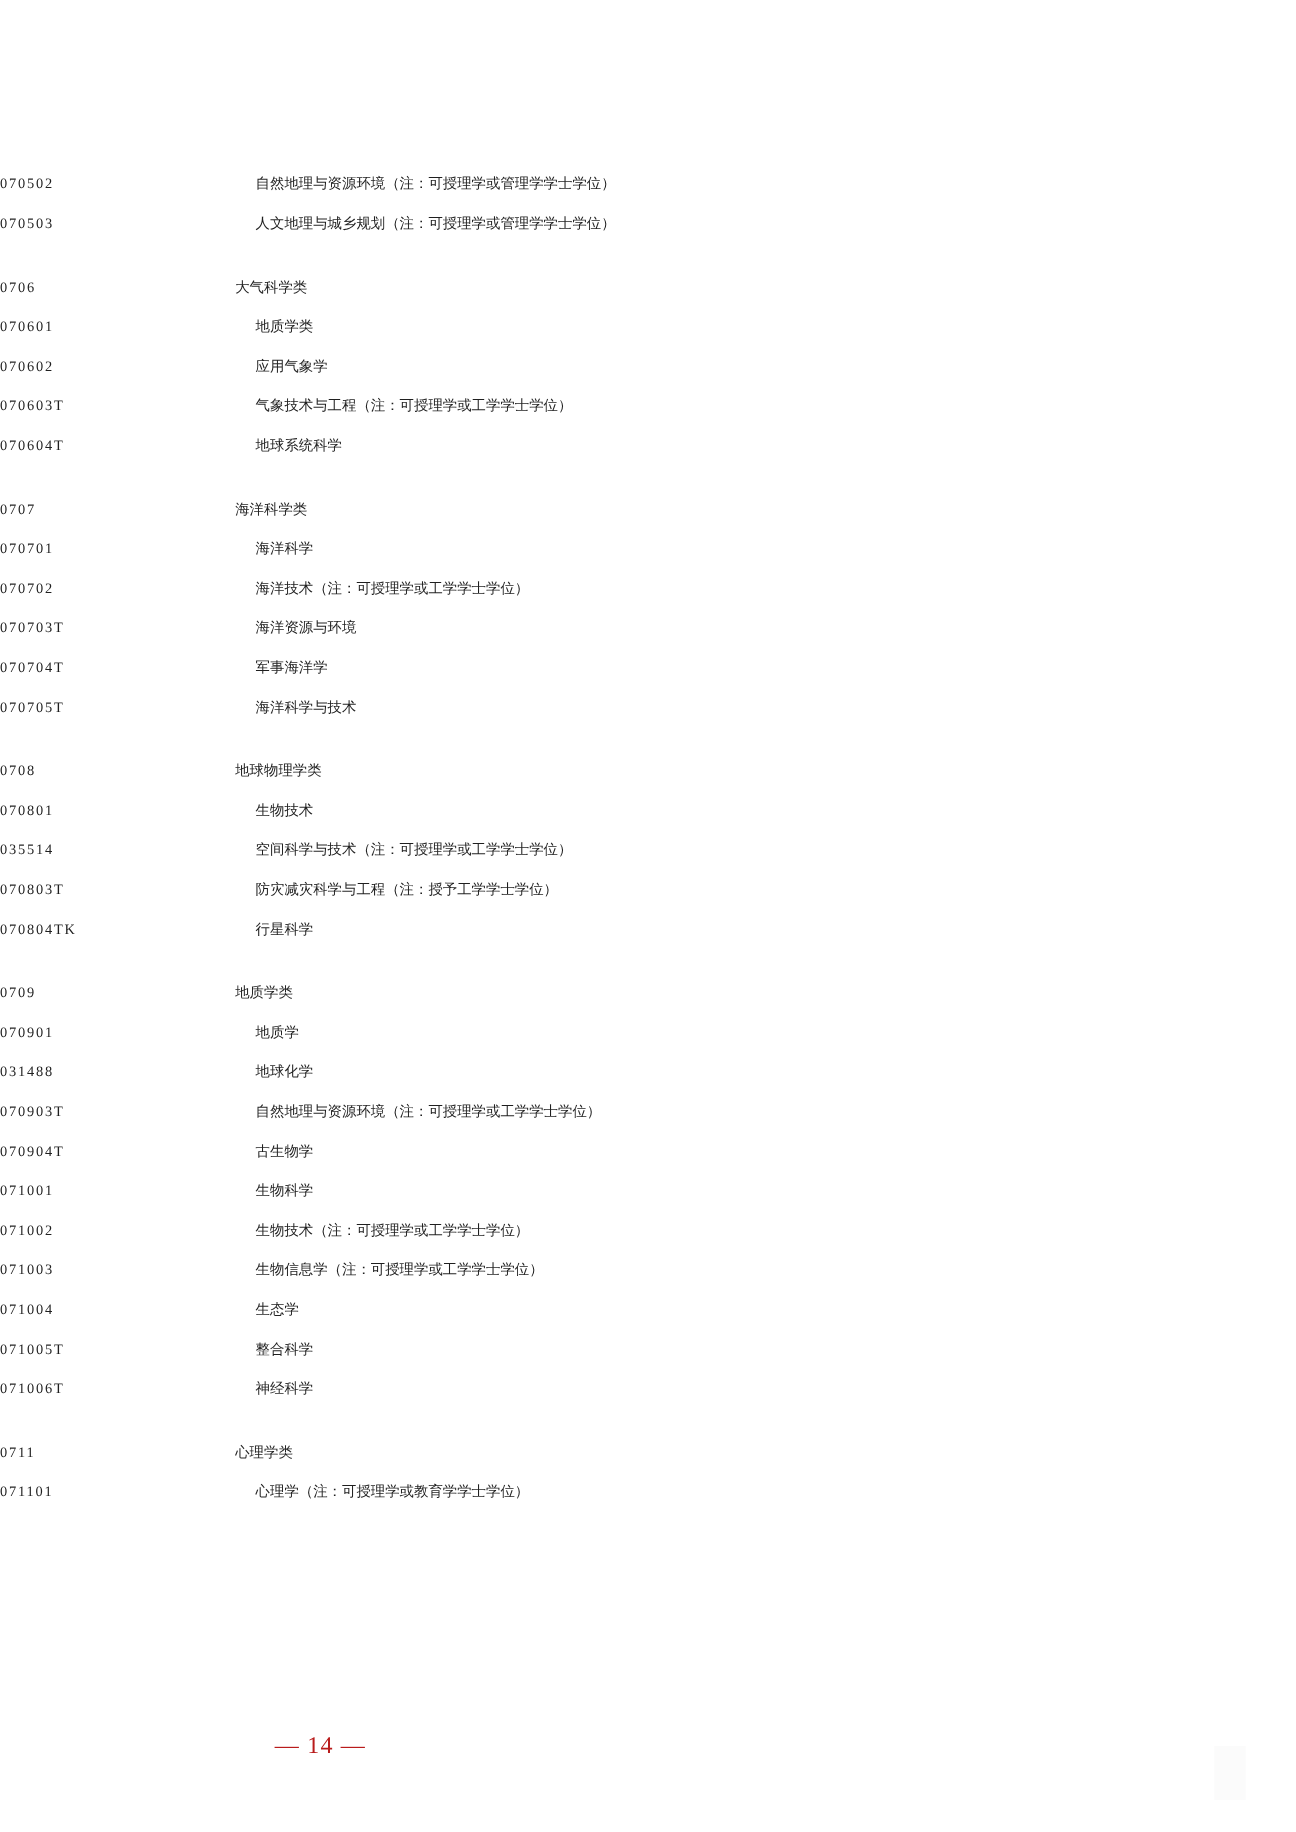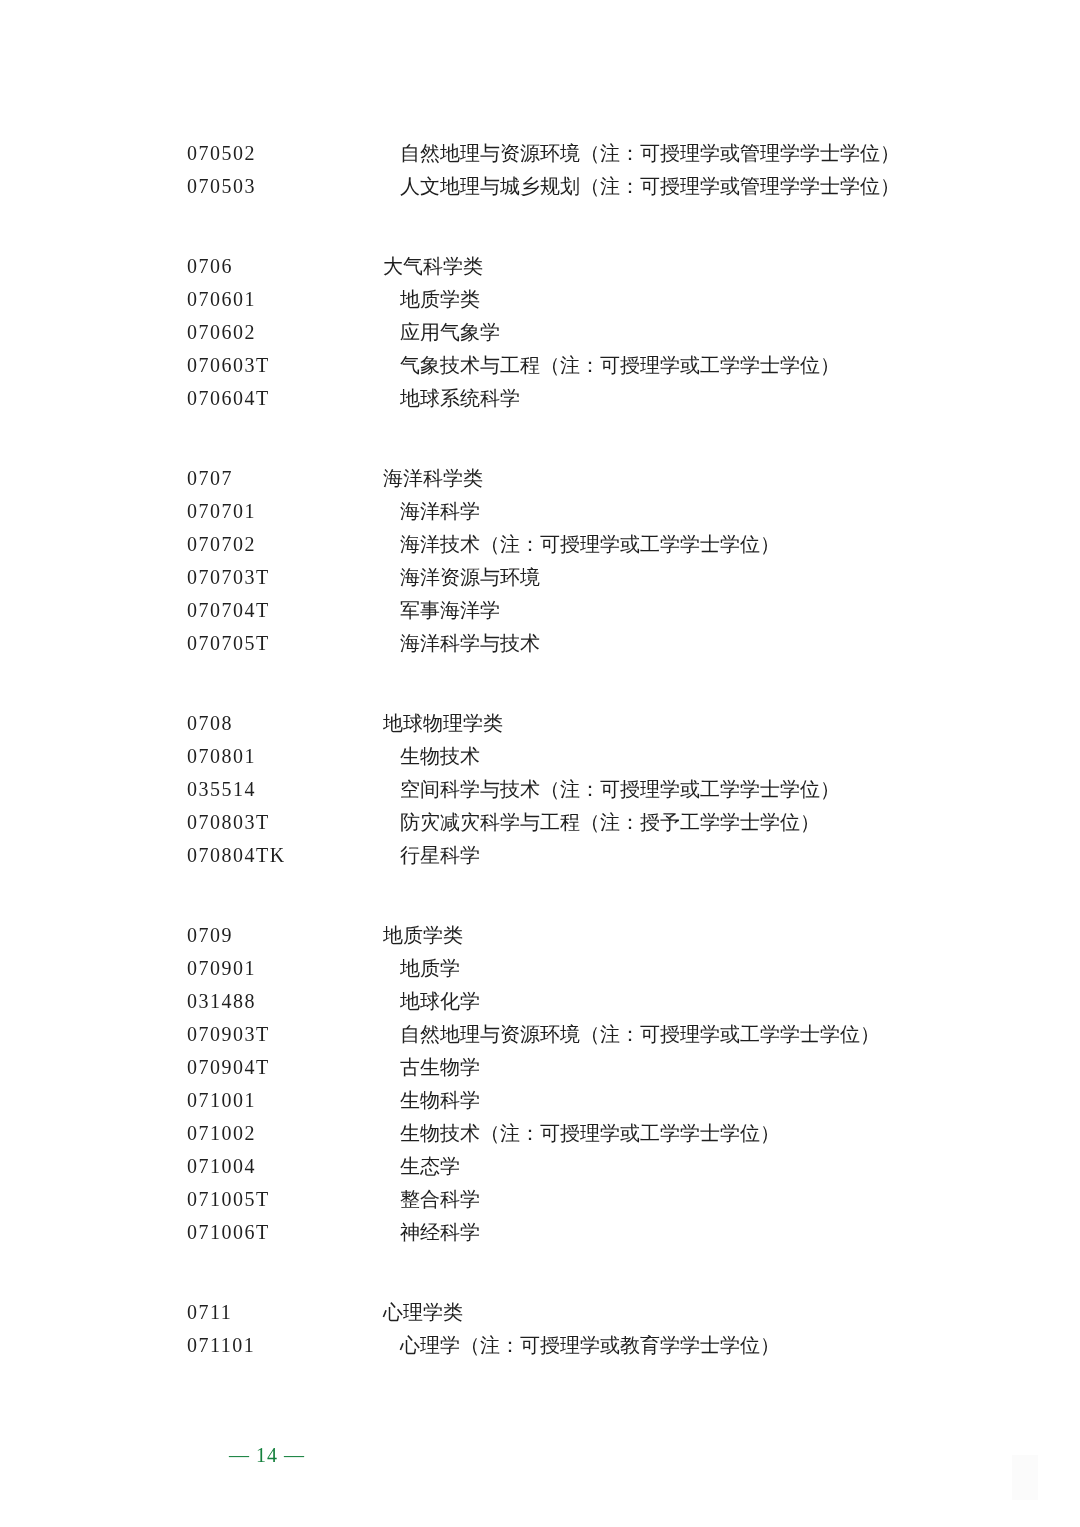--- a/index.html
+++ b/index.html
@@ -22,26 +22,25 @@
   }
   .content {
     position: absolute;
     top: 137px;
     left: 0;
     width: 1080px;
   }
   .row {
     height: 33px;
     line-height: 33px;
-    font-size: 20px;
+    font-size: 12px;
     white-space: nowrap;
-    padding-left: 187px;
   }
   .row.category {
-    margin-top: 47px;
+    margin-top: 20px;
     font-family: Liberation Serif, serif;
   }
   .code {
     display: inline-block;
     width: 196px;
     letter-spacing: 1.5px;
     vertical-align: top;
   }
   .row.item .name {
     padding-left: 17px;
@@ -50,21 +49,21 @@
     display: inline-block;
     vertical-align: top;
   }
   .footer {
     position: absolute;
     top: 1406px;
     left: 205px;
     font-size: 20px;
     line-height: 33px;
     letter-spacing: 1px;
-    color: #15803d;
+    color: #b91c1c;
     white-space: pre;
   }
   .artifact {
     position: absolute;
     left: 1012px;
     top: 1455px;
     width: 26px;
     height: 45px;
     background: #fbfbfb;
   }
@@ -94,20 +93,21 @@
       <div class="row item"><span class="code">035514</span><span class="name">空间科学与技术（注：可授理学或工学学士学位）</span></div>
       <div class="row item"><span class="code">070803T</span><span class="name">防灾减灾科学与工程（注：授予工学学士学位）</span></div>
       <div class="row item"><span class="code">070804TK</span><span class="name">行星科学</span></div>
       <div class="row category"><span class="code">0709</span><span class="name">地质学类</span></div>
       <div class="row item"><span class="code">070901</span><span class="name">地质学</span></div>
       <div class="row item"><span class="code">031488</span><span class="name">地球化学</span></div>
       <div class="row item"><span class="code">070903T</span><span class="name">自然地理与资源环境（注：可授理学或工学学士学位）</span></div>
       <div class="row item"><span class="code">070904T</span><span class="name">古生物学</span></div>
       <div class="row item"><span class="code">071001</span><span class="name">生物科学</span></div>
       <div class="row item"><span class="code">071002</span><span class="name">生物技术（注：可授理学或工学学士学位）</span></div>
+      <div class="row item"><span class="code">071003</span><span class="name">生物信息学（注：可授理学或工学学士学位）</span></div>
       <div class="row item"><span class="code">071004</span><span class="name">生态学</span></div>
       <div class="row item"><span class="code">071005T</span><span class="name">整合科学</span></div>
       <div class="row item"><span class="code">071006T</span><span class="name">神经科学</span></div>
       <div class="row category"><span class="code">0711</span><span class="name">心理学类</span></div>
       <div class="row item"><span class="code">071101</span><span class="name">心理学（注：可授理学或教育学学士学位）</span></div>
     </div>
 
   <div class="footer">
     <span>— 14 —</span>
   </div>

